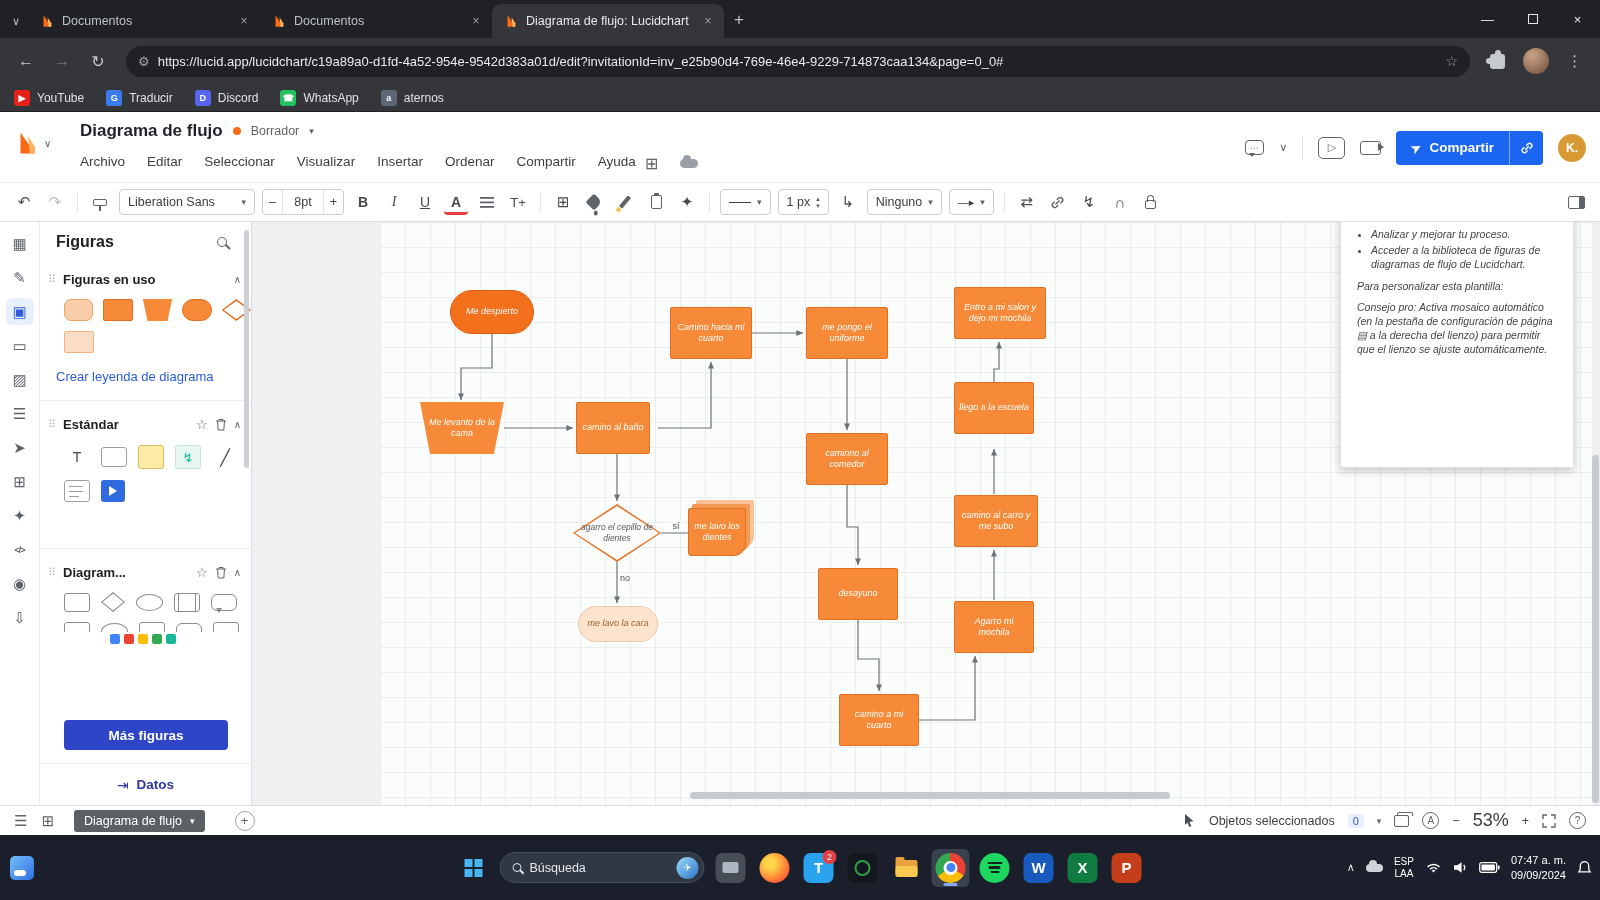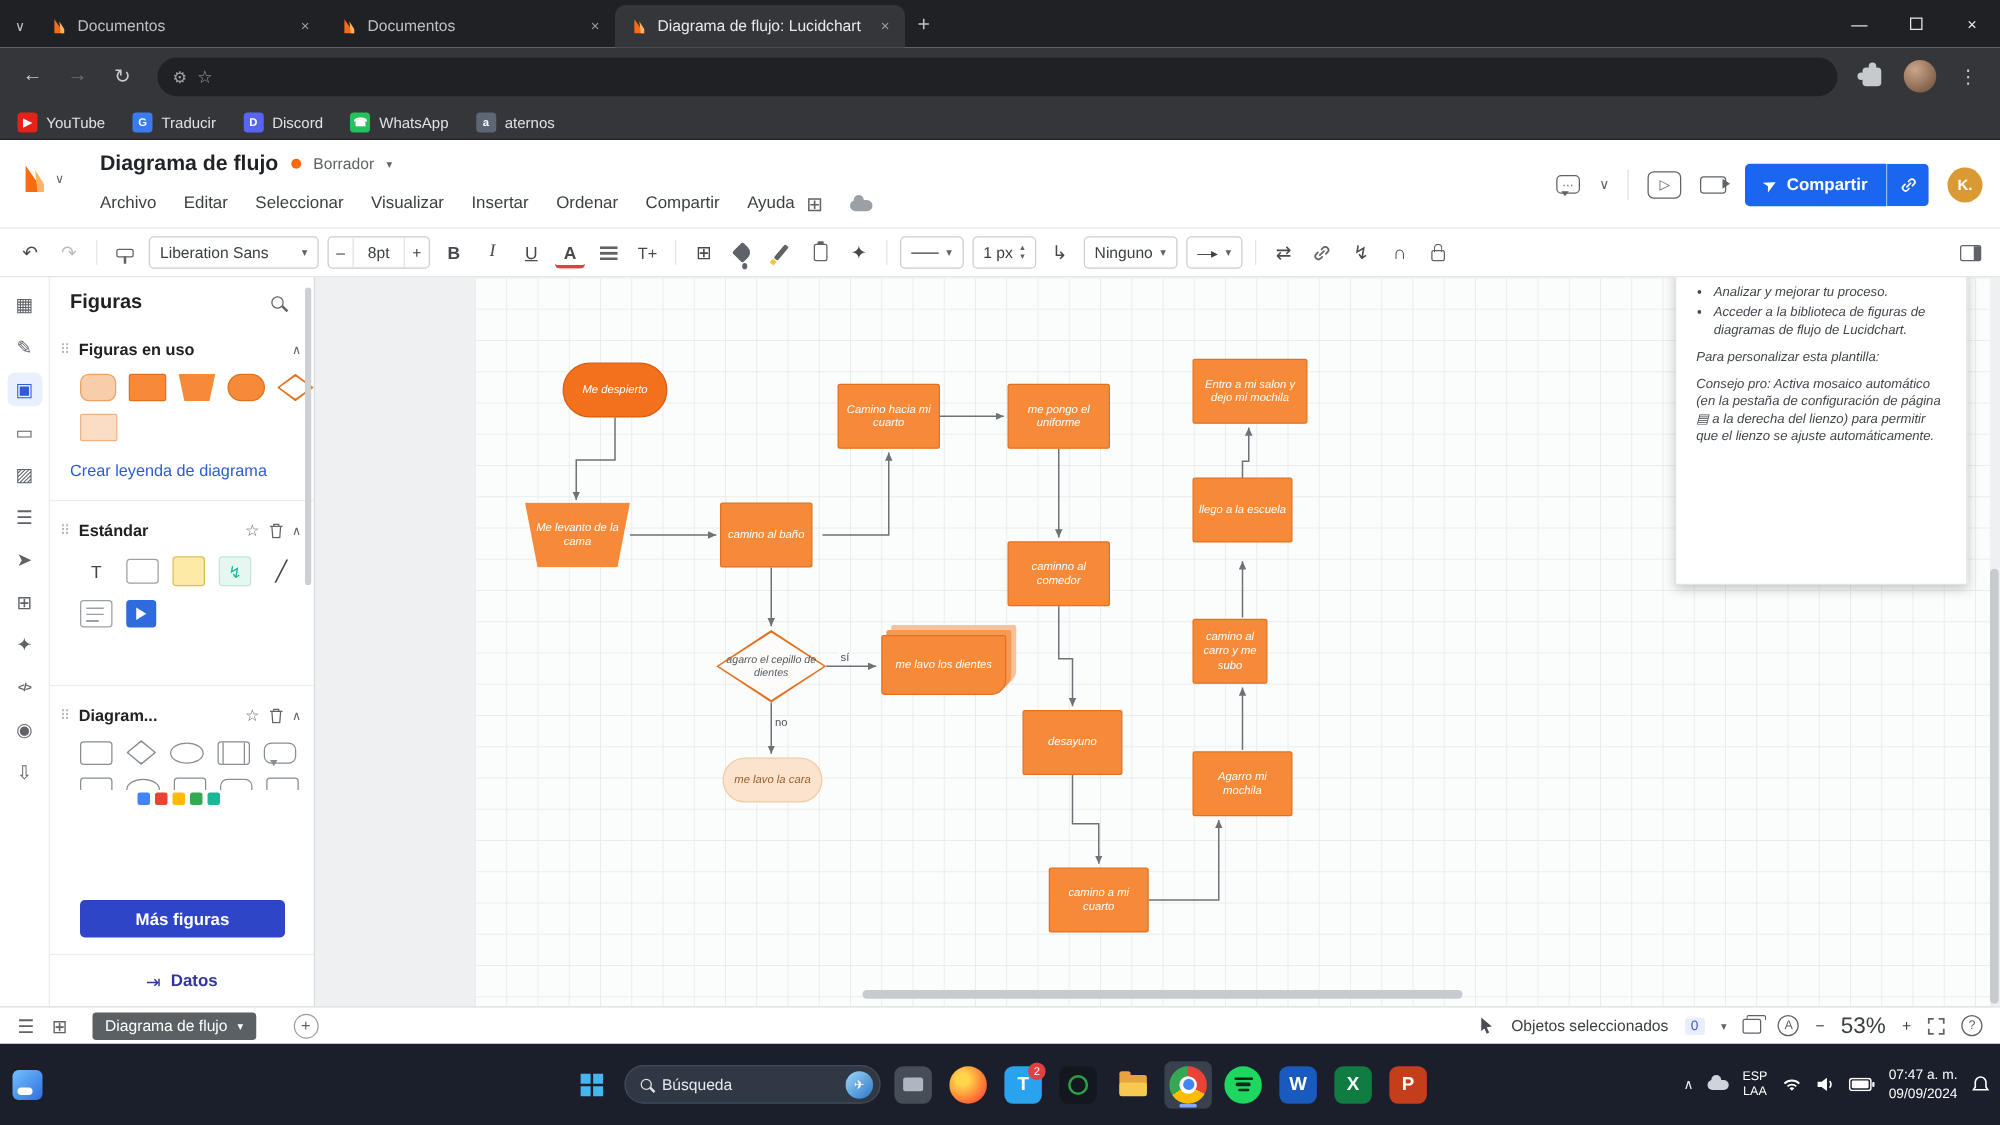--- a/index.html
+++ b/index.html
@@ -294,20 +294,21 @@
       <div class="wc">×</div>
     </div>
   </div>
 
   <div id="navbar">
     <span class="nav-ic">←</span>
     <span class="nav-ic disabled">→</span>
     <span class="nav-ic">↻</span>
     <div id="urlbar">
       <span class="tune-icon">⚙</span>
+      <span class="url-text">https://lucid.app/lucidchart/c19a89a0-d1fd-4a52-954e-9542d383a01d/edit?invitationId=inv_e25b90d4-769e-46e4-9229-714873caa134&amp;page=0_0#</span>
       <span class="star-icon">☆</span>
     </div>
     <span class="puzzle"></span>
     <span class="avatar-nav"></span>
     <span class="kebab">⋮</span>
   </div>
 
   <div id="bookmarksbar">
       <div class="bm-item">
         <span class="bm-fav" style="background: rgb(230, 33, 23);">▶</span>
@@ -606,36 +607,36 @@
             <span class="nlabel">me pongo el uniforme</span>
           </div>
           <div class="fnode rect" style="left: 554px; top: 211px; width: 82px; height: 52px;">
             <span class="nlabel">caminno al comedor</span>
           </div>
           <div class="fnode diamond" style="left: 321px; top: 282px; width: 88px; height: 58px;">
             <span class="d-outer"></span>
             <span class="d-inner"></span>
             <span class="nlabel">agarro el cepillo de dientes</span>
           </div>
-          <div class="fnode multidoc" style="left: 453px; top: 286px; width: 100px; height: 48px;">
+          <div class="fnode multidoc" style="left: 436px; top: 286px; width: 58px; height: 48px;">
             <span class="nlabel">me lavo los dientes</span>
           </div>
           <div class="fnode terminal" style="left: 326px; top: 384px; width: 80px; height: 36px;">
             <span class="nlabel">me lavo la cara</span>
           </div>
           <div class="fnode rect" style="left: 566px; top: 346px; width: 80px; height: 52px;">
             <span class="nlabel">desayuno</span>
           </div>
           <div class="fnode rect" style="left: 587px; top: 472px; width: 80px; height: 52px;">
             <span class="nlabel">camino a mi cuarto</span>
           </div>
           <div class="fnode rect" style="left: 702px; top: 379px; width: 80px; height: 52px;">
             <span class="nlabel">Agarro mi mochila</span>
           </div>
-          <div class="fnode rect" style="left: 702px; top: 273px; width: 60px; height: 52px; justify-content: center;">
+          <div class="fnode rect" style="left: 702px; top: 273px; width: 84px; height: 52px; justify-content: center;">
             <span class="nlabel">camino al carro y me subo</span>
           </div>
           <div class="fnode rect" style="left: 702px; top: 160px; width: 80px; height: 52px;">
             <span class="nlabel">llego a la escuela</span>
           </div>
           <div class="fnode rect" style="left: 702px; top: 65px; width: 92px; height: 52px;">
             <span class="nlabel">Entro a mi salon y dejo  mi mochila</span>
           </div>
           <span class="elabel" style="left: 424px; top: 304px;">sí</span>
           <span class="elabel" style="left: 373px; top: 356px;">no</span>

